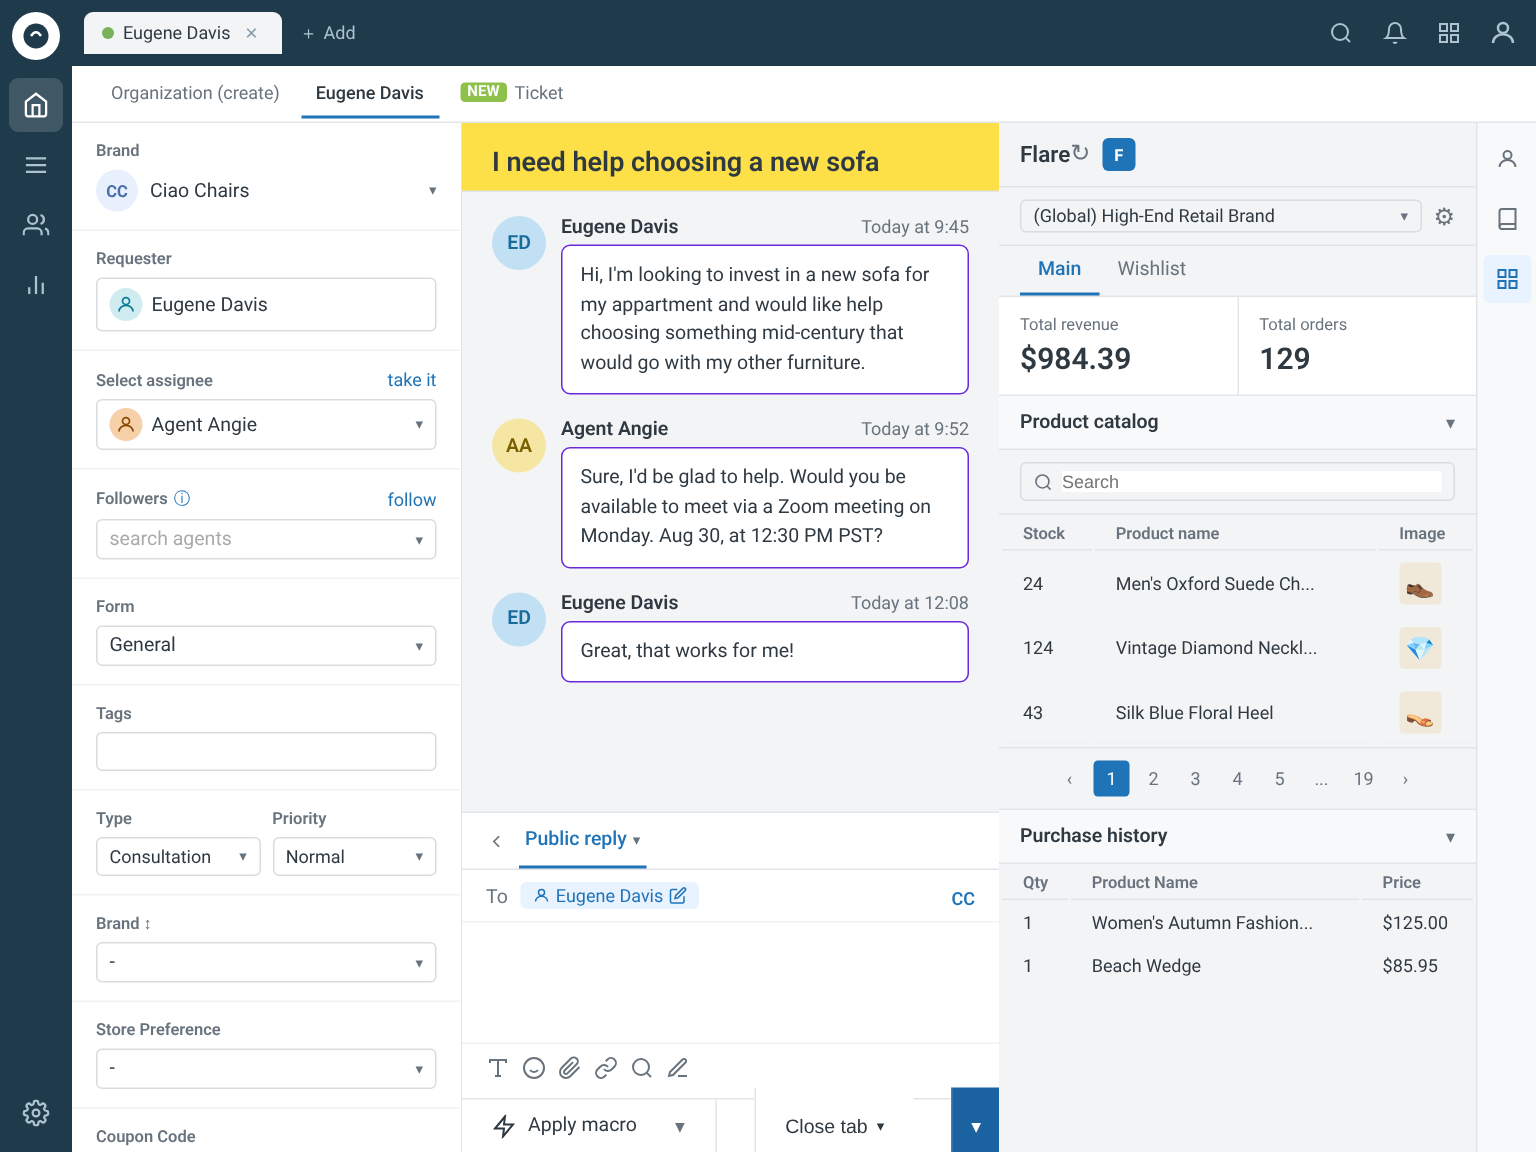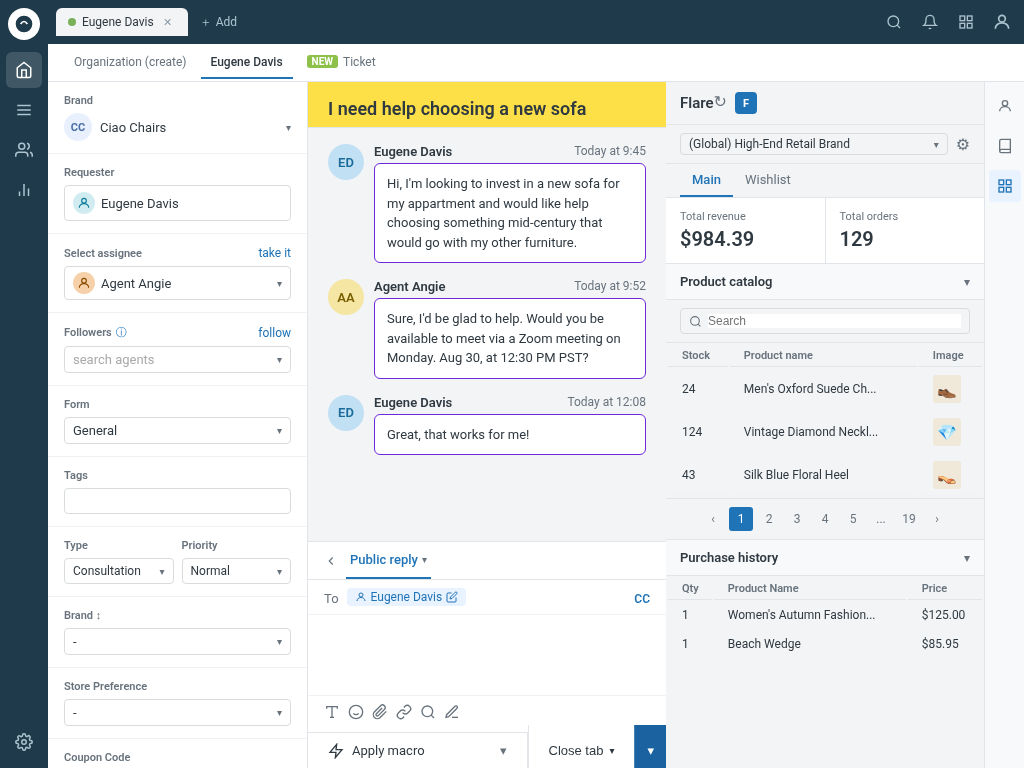--- a/index.html
+++ b/index.html
@@ -66,21 +66,21 @@
     .reply-tab { padding: 10px 4px; font-size: 13px; cursor: pointer; color: #68737d; display: flex; align-items: center; gap: 4px; border-bottom: 2px solid transparent; margin-right: 16px; }
     .reply-tab.active { color: #1f73b7; border-bottom-color: #1f73b7; font-weight: 500; }
     .reply-to-row { display: flex; align-items: flex-end; gap: 4px; padding: 8px 16px; border-bottom: 1px solid #f0f2f5; font-size: 13px; color: #68737d; }
     .recipient-chip { display: flex; align-items: center; gap: 4px; background: #e9f2ff; border-radius: 4px; padding: 2px 8px; color: #1f73b7; font-size: 12px; }
     .reply-editor { min-height: 80px; padding: 10px 16px; font-size: 13px; color: #2f3941; outline: none; }
     .reply-toolbar { display: flex; align-items: center; gap: 8px; padding: 8px 16px; border-top: 1px solid #f0f2f5; }
     .toolbar-icon { color: #68737d; cursor: pointer; font-size: 16px; }
     .cc-btn { margin-left: auto; color: #1f73b7; font-size: 12px; cursor: pointer; font-weight: 600; }
 
     
-    .bottom-bar { display: flex; align-items: center; background: #fff; border-top: 1px solid #e1e4e8; height: 36px; }
+    .bottom-bar { display: flex; align-items: center; background: #fff; border-top: 1px solid #e1e4e8; height: 36px; gap: 25px; }
     .apply-macro { flex: 1; display: flex; align-items: center; gap: 8px; padding: 0 20px; color: #2f3941; font-size: 13px; cursor: pointer; height: 100%; border-right: 1px solid #e1e4e8; }
     .bottom-chevron { margin-left: auto; color: #68737d; }
     .submit-area { display: flex; align-items: center; }
     .submit-btn { background: #1f73b7; color: #fff; border: none; padding: 10px 20px; font-size: 13px; font-weight: 600; cursor: pointer; height: 52px; }
     .submit-chevron { background: #1a63a0; color: #fff; border: none; padding: 10px 12px; font-size: 13px; cursor: pointer; height: 52px; border-left: 1px solid rgba(255,255,255,0.2); }
     .close-tab-btn { display: flex; align-items: center; gap: 6px; padding: 10px 20px; background: #fff; border: none; font-size: 13px; color: #2f3941; cursor: pointer; height: 52px; border-left: 1px solid #e1e4e8; }
     .right-panel-wrapper { display: flex; flex: 1; overflow: hidden; }
     .right-side-nav { width: 40px; background: #f8f9fa; border-left: 1px solid #e1e4e8; display: flex; flex-direction: column; align-items: center; padding: 8px 0; gap: 8px; }
     .side-nav-icon { width: 32px; height: 32px; display: flex; align-items: center; justify-content: center; border-radius: 4px; color: #68737d; cursor: pointer; }
     .side-nav-icon.active { color: #1f73b7; background: #e9f2ff; }

